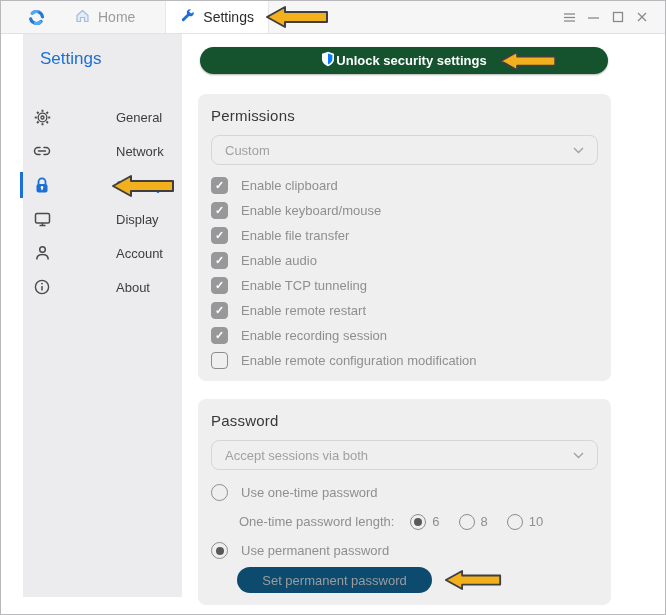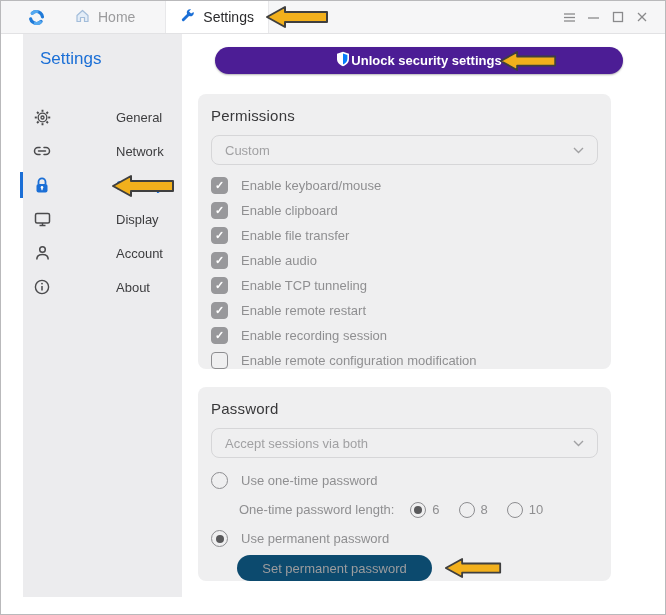--- a/index.html
+++ b/index.html
@@ -29,29 +29,29 @@
   .nav-item .nav-icon{ width:18px; height:18px; margin-right:17px; display:flex;
                        align-items:center; justify-content:center; }
   .nav-item.active{ color:#1b6fd6; }
   .nav-item.active::before{ content:""; position:absolute; left:-3px; top:4px; bottom:4px;
                             width:3px; background:#1b6fd6; }
   .main{ flex:1; background:#fff; }
   .main-inner{ width:413px; margin-left:16px; }
 
   
   .unlock-row{ position:relative; margin-top:13px; }
-  .unlock-btn{ width:408px; margin-left:17px; height:27px; border:none; border-radius:14px;
-               background:#4c1d95; color:#fff; font-weight:bold; font-size:13px;
+  .unlock-btn{ width:408px; margin-left:2px; height:27px; border:none; border-radius:14px;
+               background:#14532d; color:#fff; font-weight:bold; font-size:13px;
                font-family:"Liberation Sans", sans-serif;
                display:flex; align-items:center; justify-content:center; gap:1px;
                box-shadow:0 1px 2px rgba(0,0,0,.30); cursor:pointer; }
   .unlock-row .hl-arrow{ position:absolute; right:54px; top:2px; }
 
   
-  .card{ background:#efeff0; border-radius:8px; padding:13px 13px 0 13px; }
+  .card{ background:#efeff0; border-radius:8px; padding:13px 13px 12px 13px; }
   .card-permissions{ margin-top:20px; }
   .card-password{ margin-top:18px; }
   .card h2{ font-size:15px; font-weight:400; color:#38383a; letter-spacing:.2px; }
   .dropdown{ margin-top:11px; height:30px; border:1px solid #d6d6d8; border-radius:8px;
              display:flex; align-items:center; padding:0 13px; font-size:13px; color:#a1a1a3; }
   .dropdown .chev{ margin-left:auto; display:flex; }
 
   
   .check-list{ margin-top:12px; display:flex; flex-direction:column; gap:8px; }
   .check-row{ display:flex; align-items:center; height:17px; }
@@ -271,25 +271,25 @@
             <span class="chev">
               <svg width="11" height="7" viewBox="0 0 11 7">
                 <path d="M1 1 L5.5 5.5 L10 1" fill="none" stroke="#a1a1a3" stroke-width="1.4"></path>
               </svg>
             </span>
           </div>
 
           <div class="check-list">
             <div class="check-row">
               <span class="checkbox on"></span>
+              <span class="ctrl-label">Enable clipboard</span>
+            </div>
+            <div class="check-row">
+              <span class="checkbox on"></span>
               <span class="ctrl-label">Enable keyboard/mouse</span>
-            </div>
-            <div class="check-row">
-              <span class="checkbox on"></span>
-              <span class="ctrl-label">Enable clipboard</span>
             </div>
             <div class="check-row">
               <span class="checkbox on"></span>
               <span class="ctrl-label">Enable file transfer</span>
             </div>
             <div class="check-row">
               <span class="checkbox on"></span>
               <span class="ctrl-label">Enable audio</span>
             </div>
             <div class="check-row">

